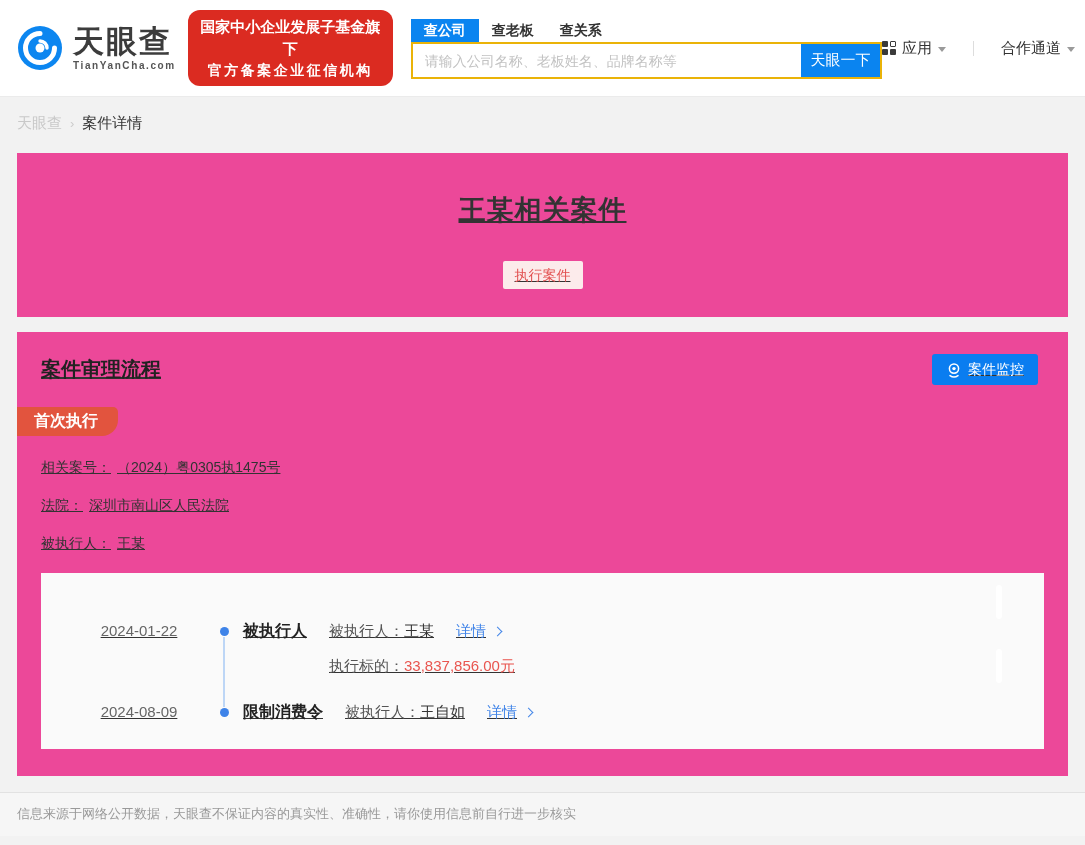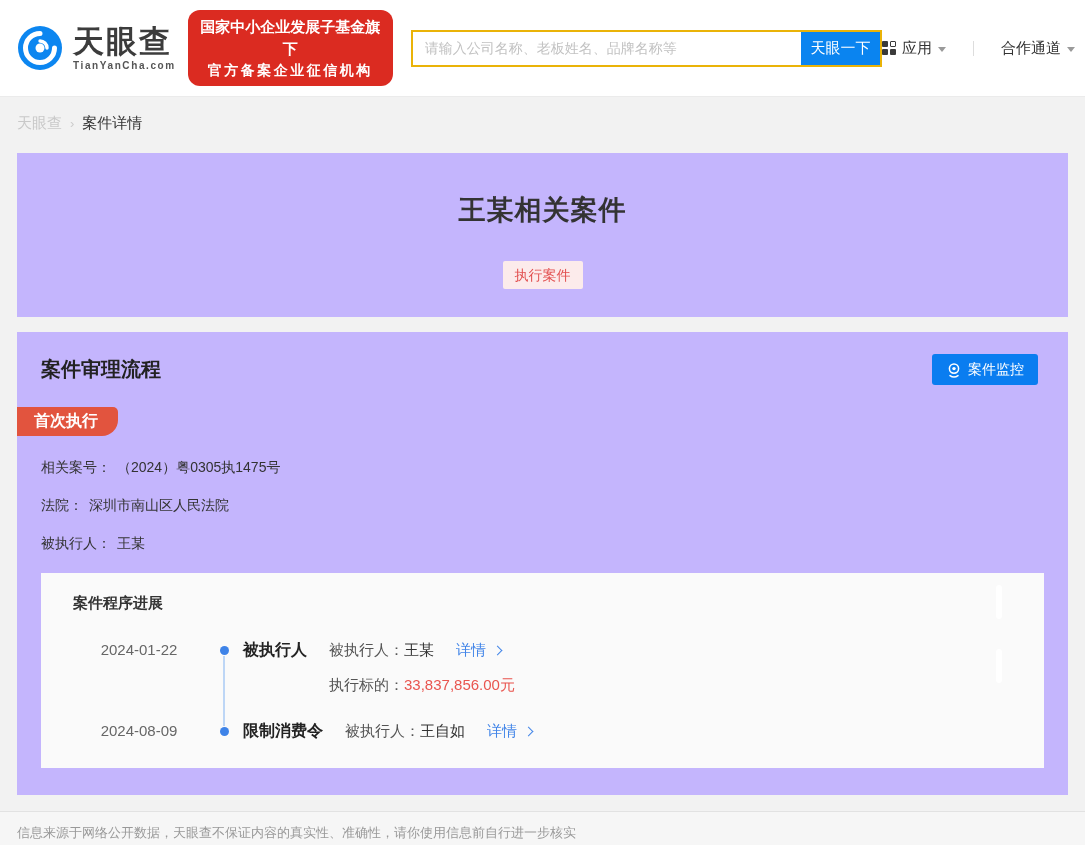--- a/index.html
+++ b/index.html
@@ -52,21 +52,21 @@
   .grid-icon { display:grid; grid-template-columns:6px 6px; grid-template-rows:6px 6px; gap:2px; }
   .grid-icon i { background:#3a3a3a; border-radius:1px; }
   .grid-icon i.o { background:#fff; border:1.5px solid #3a3a3a; }
   .nav-divider { width:1px; height:15px; background:#ddd; }
   
   .breadcrumb { padding:17px 17px 20px; font-size:15px; display:flex; align-items:center; gap:8px; }
   .bc-home { color:#c9c9c9; cursor:pointer; }
   .bc-sep { color:#cccccc; font-size:13px; }
   .bc-current { color:#333; }
   
-  .card { background:#c4b5fd; margin:0 17px; }
+  .card { background:#ec4899; margin:0 17px;text-decoration:underline; }
   .title-card { height:164px; display:flex; flex-direction:column; align-items:center; padding-top:39px; }
   .case-title { font-size:27px; font-weight:600; color:#333; letter-spacing:1px; }
   .case-tag {
     margin-top:33px; font-size:14px; color:#e25050; background:#fcebeb;
     padding:7px 12px; line-height:1; border-radius:2px;
   }
   
   .main-card { margin-top:15px; position:relative; padding-bottom:27px; }
   .sec-header { display:flex; justify-content:space-between; align-items:center; padding:22px 30px 0 24px; }
   .sec-title { font-size:20px; font-weight:bold; color:#222; }
@@ -132,20 +132,25 @@
       <span class="domain">TianYanCha.com</span>
     </span>
   </div>
 
   <div class="gov-badge">
     <div class="l1">国家中小企业发展子基金旗下</div>
     <div class="l2">官方备案企业征信机构</div>
   </div>
 
   <div class="search-area">
+    <div class="search-tabs">
+      <span class="search-tab active">查公司</span>
+      <span class="search-tab">查老板</span>
+      <span class="search-tab">查关系</span>
+    </div>
     <div class="search-box">
       <input type="text" placeholder="请输入公司名称、老板姓名、品牌名称等" style="">
       <button class="search-btn">天眼一下</button>
     </div>
   </div>
 
   <div class="top-nav">
     <span class="nav-item">
       <span class="grid-icon">
           <i></i>
@@ -203,21 +208,20 @@
       <span class="field-label">法院：</span>
       <span class="field-value">深圳市南山区人民法院</span>
     </div>
     <div class="field-row">
       <span class="field-label">被执行人：</span>
       <span class="field-value">王某</span>
     </div>
   </div>
 
   <div class="progress-box">
-    <div class="progress-title">案件程序进展</div>
 
     <div class="events">
       <div class="connector"></div>
 
       <div class="tl-row">
         <div class="tl-date">2024-01-22</div>
         <div class="tl-dotcol">
           <span class="tl-dot"></span>
         </div>
         <div class="tl-type">被执行人</div>

